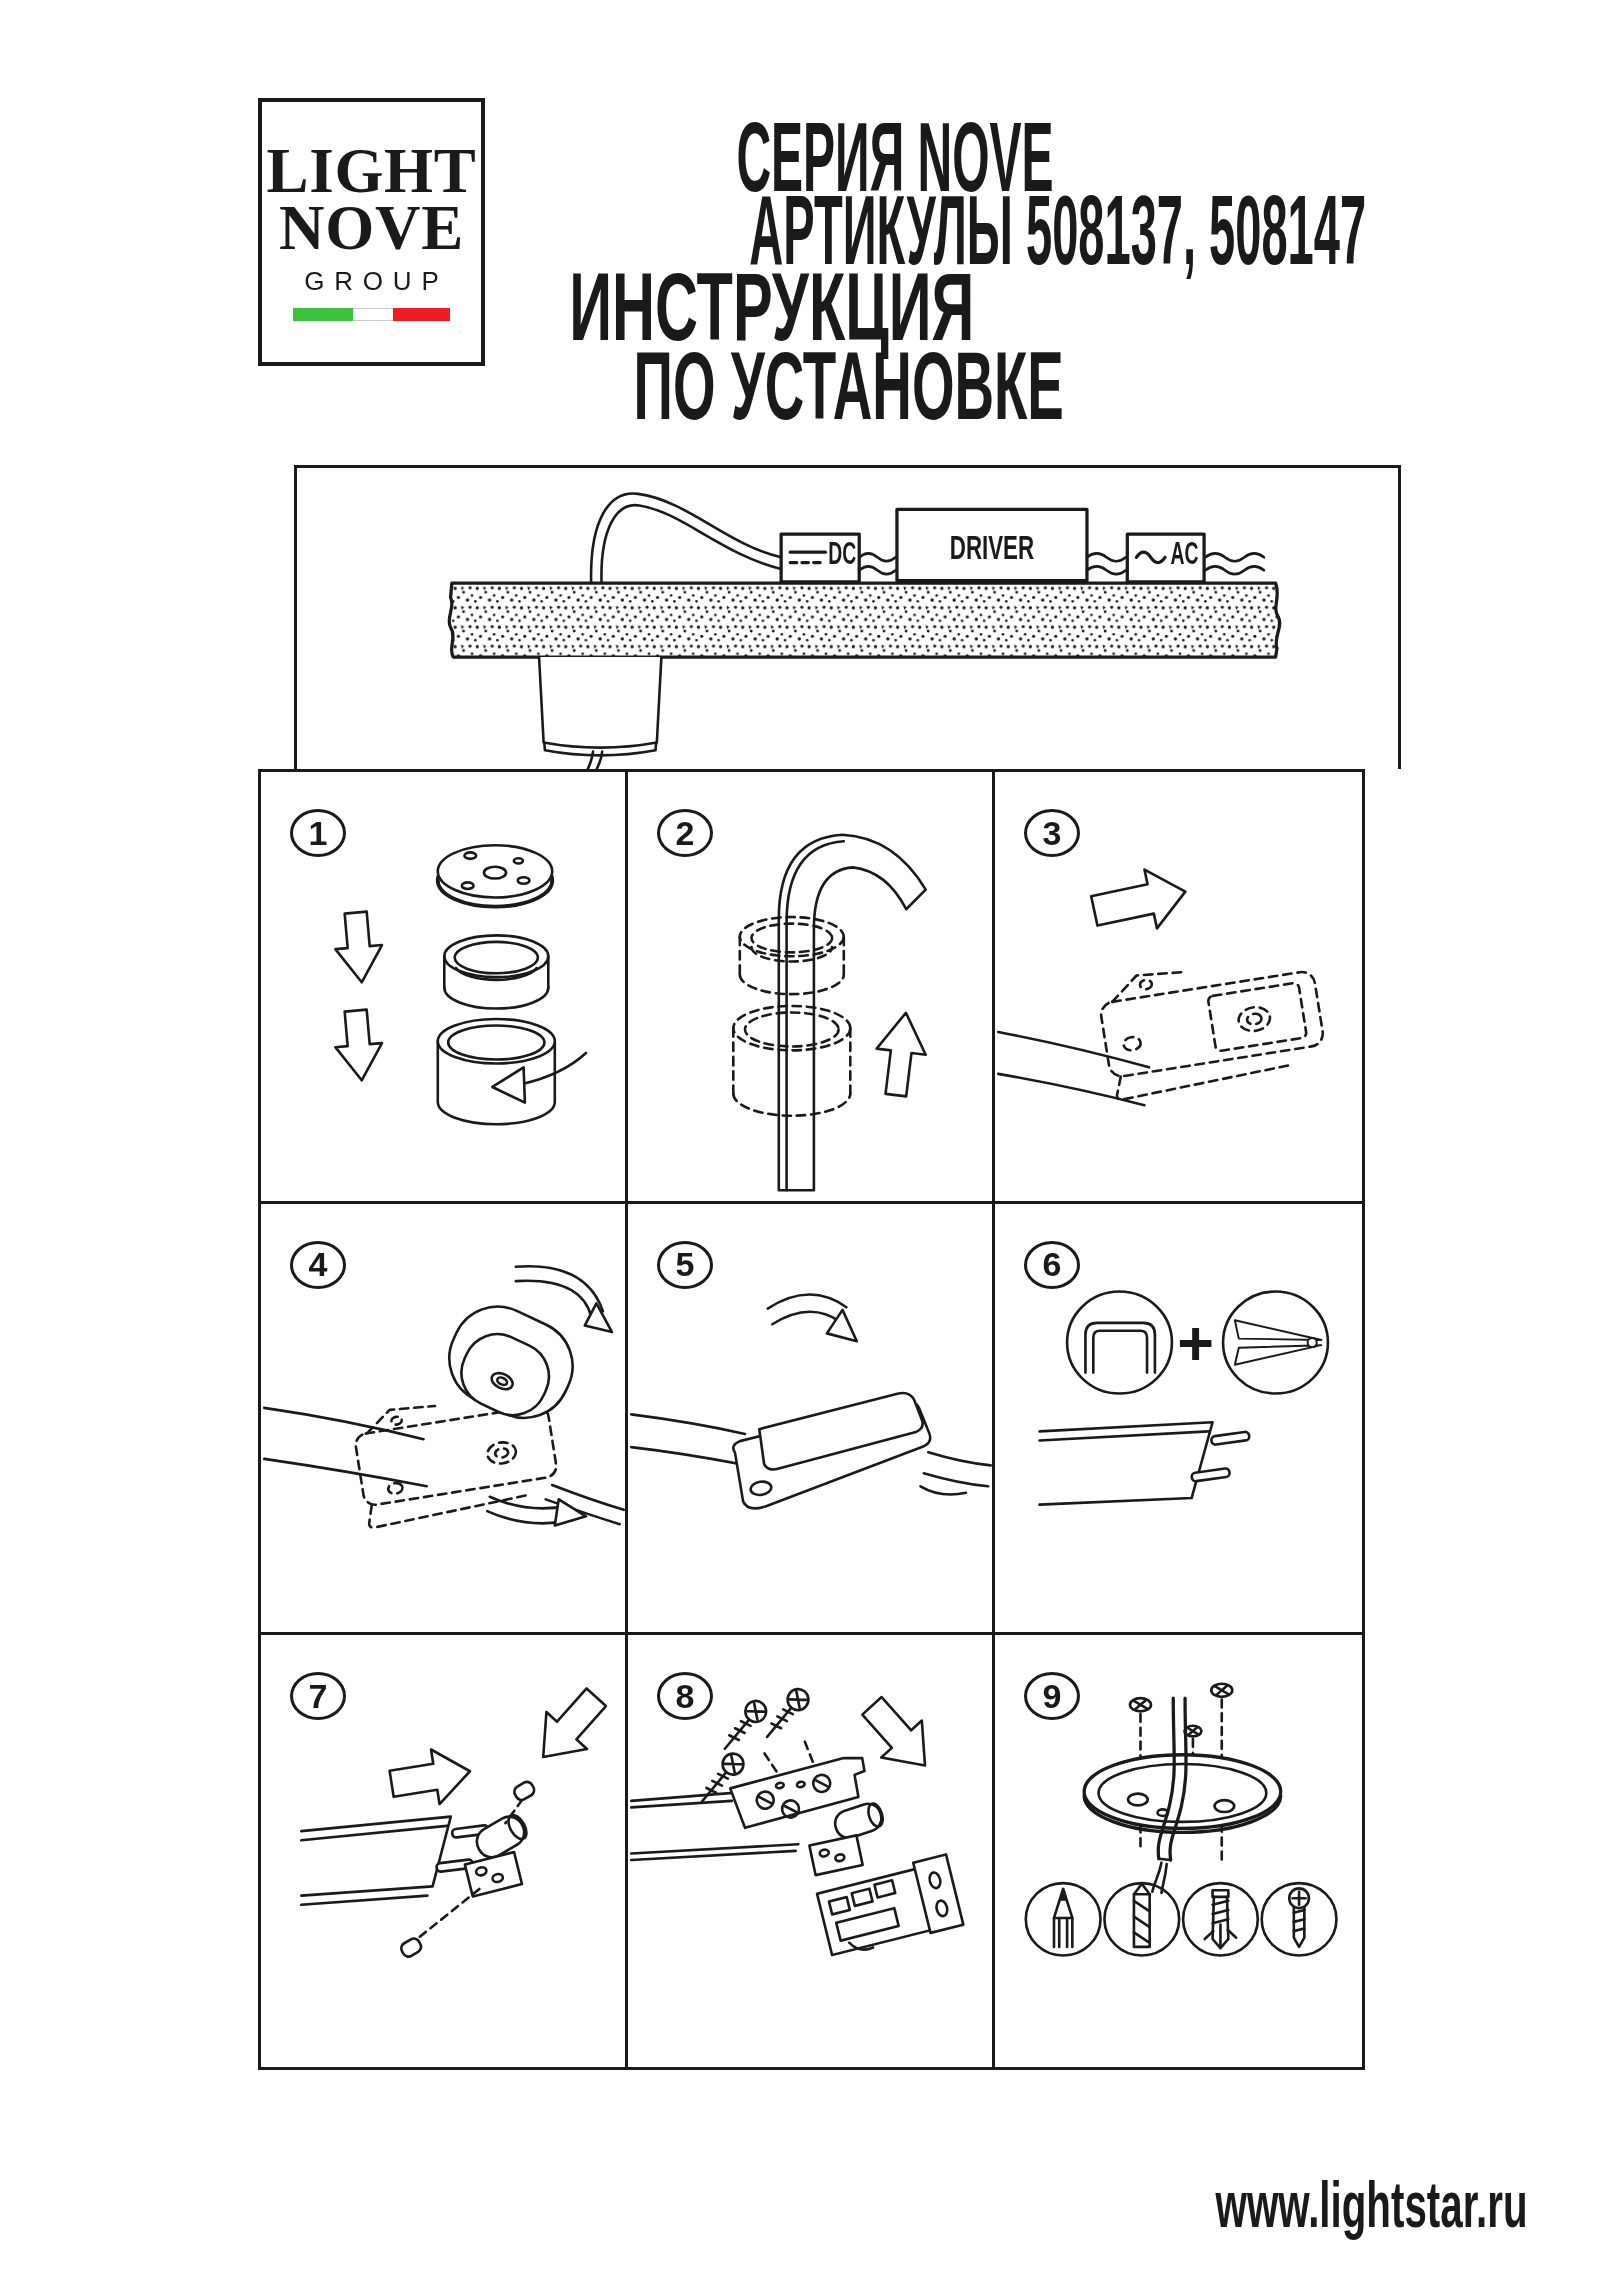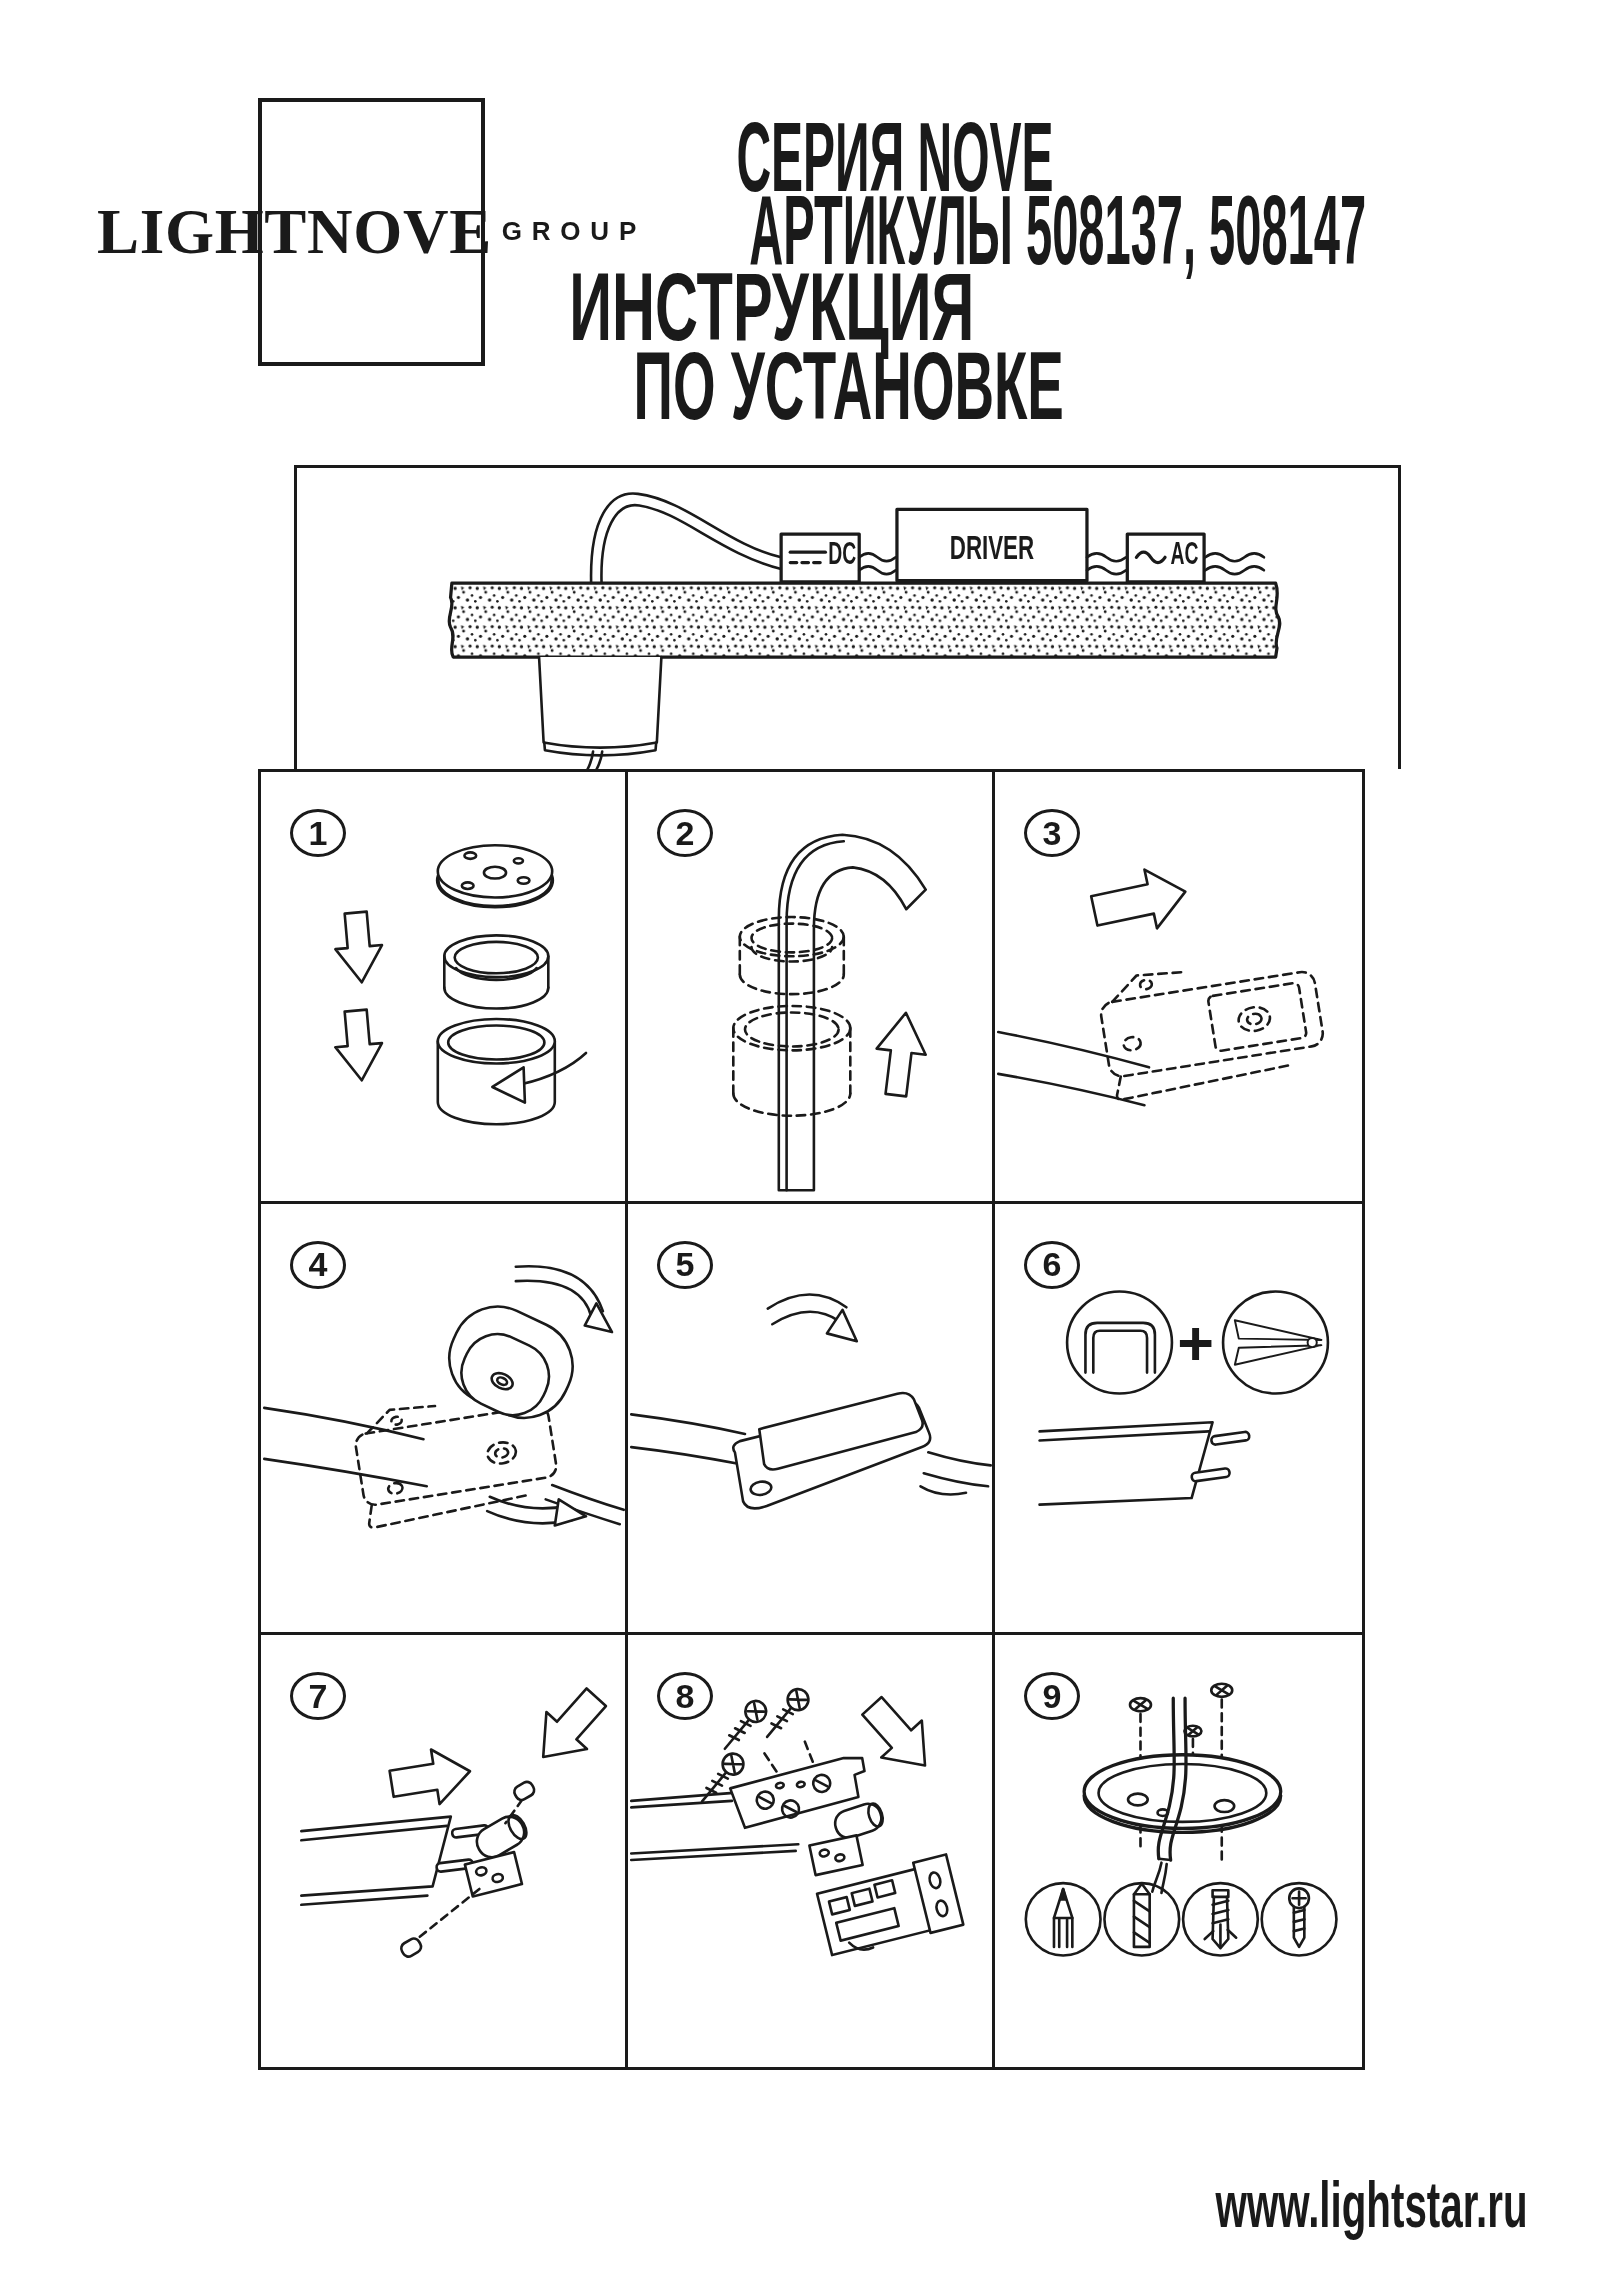--- a/index.html
+++ b/index.html
@@ -4,24 +4,24 @@
 <style>
   html,body{margin:0;padding:0;}
   body{
     width:1623px;height:2295px;position:relative;background:#ffffff;
     font-family:"Liberation Sans",sans-serif;color:#1a1a1a;overflow:hidden;
   }
   
   .logo-box{
     position:absolute;left:258px;top:98px;width:227px;height:268px;
     border:4.6px solid #1a1a1a;box-sizing:border-box;
-    display:flex;align-items:center;justify-content:center;
+    display:flex;flex-direction:column;align-items:center;justify-content:center;
   }
   .logo-word{font-family:"Liberation Serif",serif;font-weight:bold;font-size:63px;line-height:0.9;letter-spacing:0.7px;}
-  .logo-group{font-size:26px;letter-spacing:9.8px;margin:9.2px 0 10.5px 9.8px;font-weight:bold;}
+  .logo-group{font-size:26px;letter-spacing:9.8px;margin:9.2px 0 10.5px 9.8px;font-weight:normal;}
   .logo-flag{width:157px;height:13px;display:flex;}
   .logo-flag .fg{flex:38;background:#3fc13f;}
   .logo-flag .fw{flex:26;background:#ffffff;border-top:0.7px solid #cccccc;border-bottom:0.7px solid #cccccc;}
   .logo-flag .fr{flex:36;background:#ee1c25;}
   .title-block{position:absolute;top:101px;right:257px;text-align:left;}
   .t-line{font-weight:bold;white-space:nowrap;transform-origin:100% 50%;}
   .t1{font-size:98px;line-height:73px;margin-top:19.6px;transform:scaleX(0.49);}
   .t2{font-size:98px;line-height:73px;transform:scaleX(0.48);}
   .t3{font-size:96px;line-height:79px;transform:scaleX(0.62);}
   .t4{font-size:96px;line-height:79px;transform:scaleX(0.57);}

